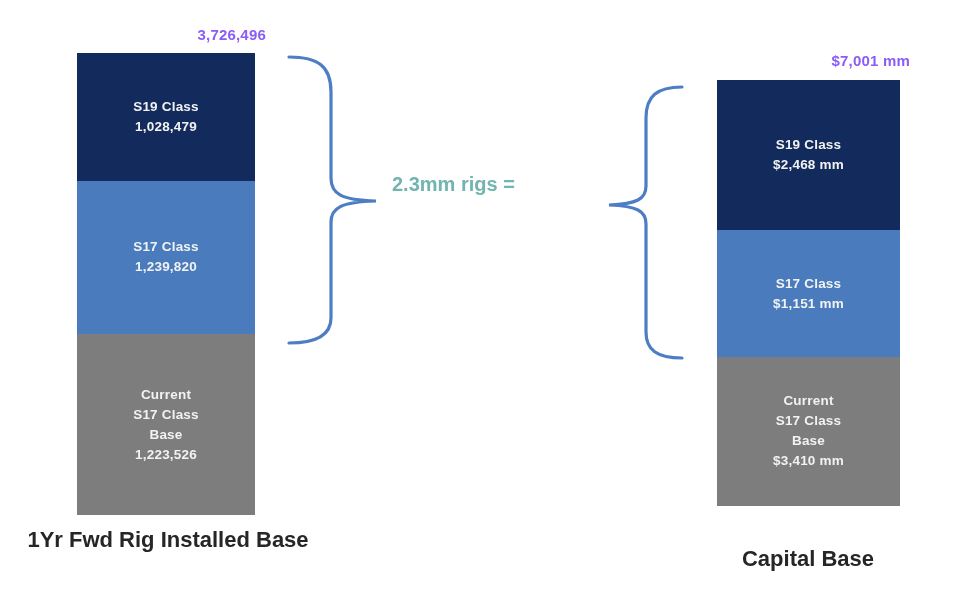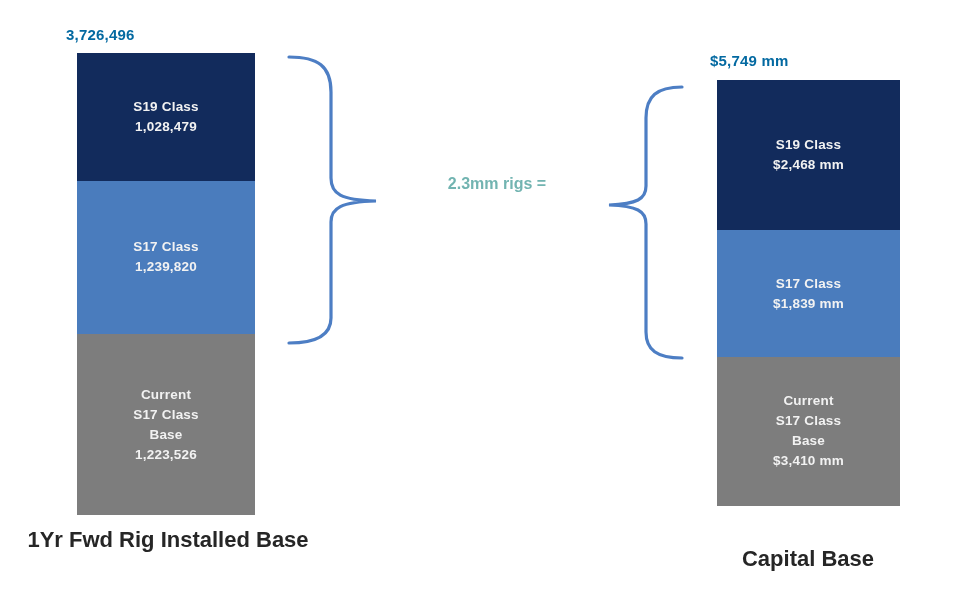--- a/index.html
+++ b/index.html
@@ -10,24 +10,24 @@
   }
   .canvas {
     position: relative;
     width: 960px;
     height: 593px;
     background: #ffffff;
     overflow: hidden;
   }
   .total-label {
     position: absolute;
-    text-align: left;
+    text-align: right;
     font-size: 15px;
     font-weight: bold;
-    color: #0369a1;
+    color: #8b5cf6;
     letter-spacing: 0.2px;
   }
   .bar {
     position: absolute;
     display: flex;
     flex-direction: column;
   }
   .seg {
     flex-basis: 0;
     min-height: 0;
@@ -46,22 +46,22 @@
     text-align: center;
     font-size: 22px;
     font-weight: bold;
     color: #262626;
   }
   .annotation {
     position: absolute;
     left: 392px;
     top: 170px;
     width: 210px;
-    text-align: center;
-    font-size: 16px;
+    text-align: left;
+    font-size: 20px;
     font-weight: bold;
     line-height: 28px;
     color: #72b4b1;
   }
   .overlay {
     position: absolute;
     left: 0;
     top: 0;
     pointer-events: none;
   }
@@ -100,30 +100,30 @@
 
   <svg class="overlay" width="960" height="593" viewBox="0 0 960 593" aria-hidden="true">
     <path class="brace" d="M 289,57 C 318,57 331,66 331,92 L 331,178 C 331,194 341,200 376,201 C 341,202 331,208 331,222 L 331,318 C 331,334 318,343 289,343" style="stroke: rgb(77, 126, 196);"></path>
     <path class="brace" d="M 682,87 C 657,87 646,96 646,118 L 646,186 C 646,199 637,204 609,205 C 637,206 646,211 646,224 L 646,332 C 646,350 657,358 682,358" style="stroke: rgb(77, 126, 196);"></path>
   </svg>
 
   <div class="annotation" style="color: rgb(114, 180, 177);">
     <div>2.3mm rigs =</div>
   </div>
 
-  <div class="total-label" style="left:710px; top:52px; width:200px;">$5,749 mm</div>
+  <div class="total-label" style="left:710px; top:52px; width:200px;">$7,001 mm</div>
 
   <div class="bar" style="left:717px; top:80px; width:183px; height:426px;">
     <div class="seg" style="flex-grow: 0.352521; background: rgb(18, 43, 92);">
       <span>S19 Class</span>
       <span>$2,468 mm</span>
     </div>
     <div class="seg" style="flex-grow: 0.297529; background: rgb(74, 124, 189);">
       <span>S17 Class</span>
-      <span>$1,839 mm</span>
+      <span>$1,151 mm</span>
     </div>
     <div class="seg" style="flex-grow: 0.34995; background: rgb(125, 125, 125);">
       <span>Current</span>
       <span>S17 Class</span>
       <span>Base</span>
       <span>$3,410 mm</span>
     </div>
   </div>
 
   <div class="bar-title" style="left:708px; top:546px; width:200px;">Capital Base</div>

